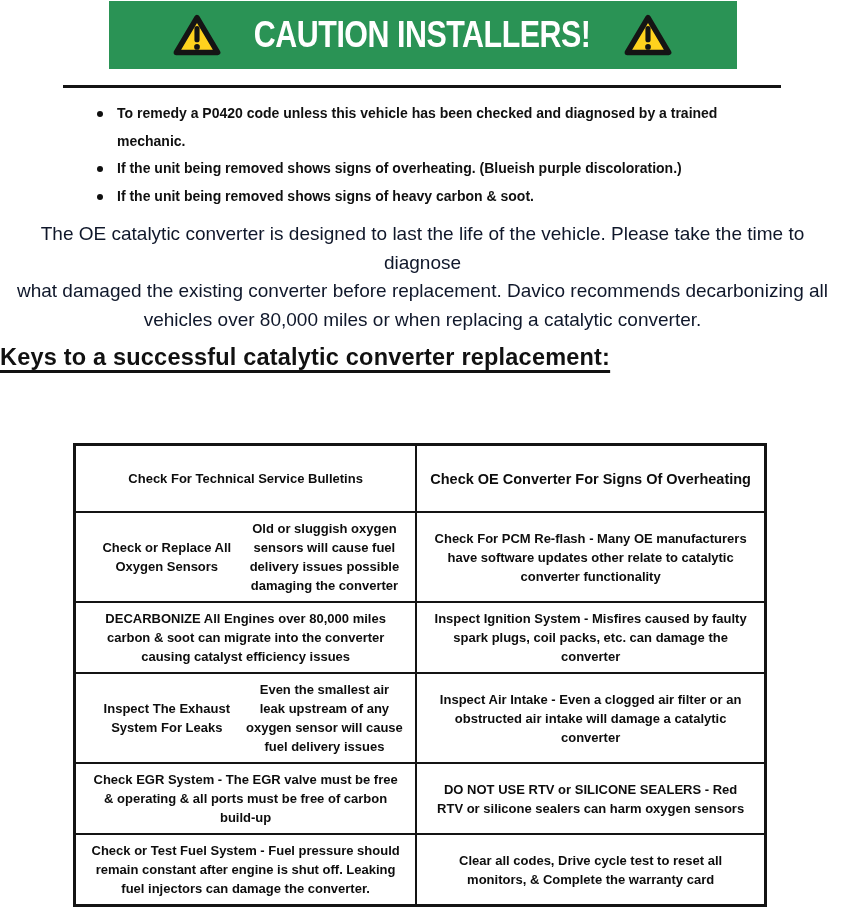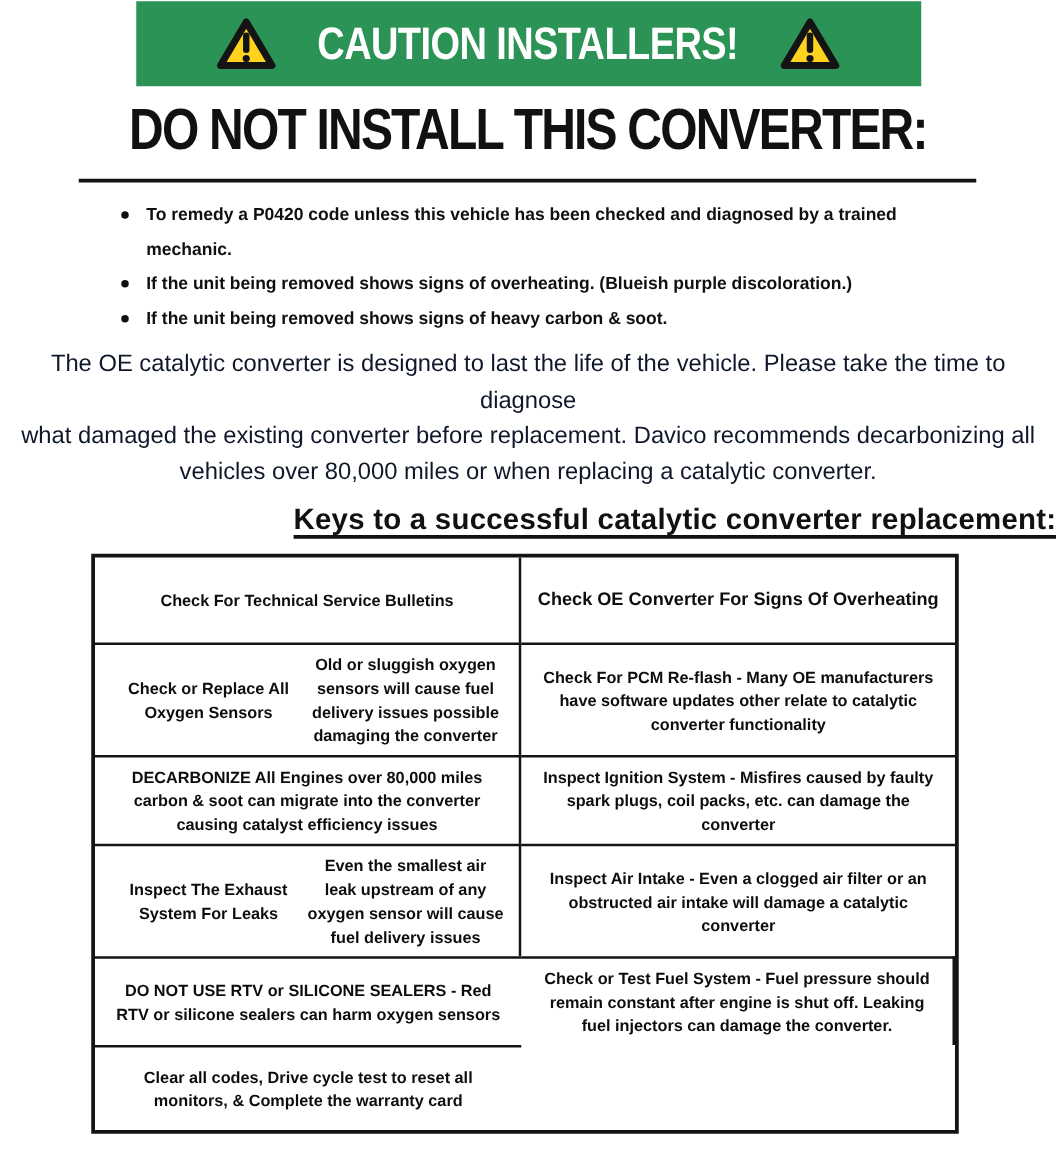--- a/index.html
+++ b/index.html
@@ -26,21 +26,21 @@
   
   .bullets { list-style:none; margin:12px 0 0; padding:0 0 0 97px; }
   .bullet { display:flex; gap:14px; font-weight:bold; font-size:14px;
             line-height:27.5px; color:#101010; max-width:625px; }
   .dot { width:6px; height:6px; background:#101010; border-radius:50%; margin-top:11px; flex:none; }
 
   
   .para { margin-top:10px; text-align:center; font-size:19px; line-height:28.5px; color:#0f172a; }
 
   
-  .keys-heading { margin:10px 0 0; text-align:right; font-size:23.5px; font-weight:bold;
+  .keys-heading { margin:10px 0 0; text-align:left; font-size:23.5px; font-weight:bold;
                   letter-spacing:0.2px; text-decoration:underline;
                   text-decoration-thickness:2.5px; text-underline-offset:5px; }
 
   
   .grid { position:absolute; left:73px; top:443px; width:694px; height:464px;
           border:3px solid #141414; display:grid;
           grid-template-columns:49.6% 50.4%; grid-auto-rows:1fr; background:#ffffff; }
   .cell { display:flex; flex-direction:row; justify-content:center; align-items:center;
           text-align:center; padding:6px 12px; font-weight:bold; font-size:13px;
           line-height:19px; color:#0d0d0d; border-top:2px solid #141414; }
@@ -65,21 +65,20 @@
     <span class="banner-text">CAUTION INSTALLERS!</span>
     <span class="tri">
       <svg viewBox="0 0 64 58" xmlns="http://www.w3.org/2000/svg">
         <path d="M32 7 L58 51 L6 51 Z" fill="#ffd21e" stroke="#141414" stroke-width="7" stroke-linejoin="round"></path>
         <path d="M32 21 v14" stroke="#141414" stroke-width="6.5" stroke-linecap="round" fill="none"></path>
         <circle cx="32" cy="44" r="3.6" fill="#141414"></circle>
       </svg>
     </span>
   </div>
 
-  <h1 class="main-heading"><span class="hd">DO NOT INSTALL THIS CONVERTER:</span></h1>
 
   <div class="divider"></div>
 
   <ul class="bullets">
     <li class="bullet">
       <span class="dot"></span>
       <span class="btxt">To remedy a P0420 code unless this vehicle has been checked and diagnosed by a trained mechanic.</span>
     </li>
     <li class="bullet">
       <span class="dot"></span>
@@ -124,20 +123,23 @@
     </div>
 
     <div class="cell left">
       <div class="cl">Inspect The Exhaust System For Leaks</div>
       <div class="cl">Even the smallest air leak upstream of any oxygen sensor will cause fuel delivery issues</div>
     </div>
     <div class="cell">
       <div class="cl">Inspect Air Intake - Even a clogged air filter or an obstructed air intake will damage a catalytic converter</div>
     </div>
 
+    <div class="cell left">
+      <div class="cl">Check EGR System - The EGR valve must be free &amp; operating &amp; all ports must be free of carbon build-up</div>
+    </div>
     <div class="cell">
       <div class="cl">DO NOT USE RTV or SILICONE SEALERS - Red RTV or silicone sealers can harm oxygen sensors</div>
     </div>
 
     <div class="cell left">
       <div class="cl">Check or Test Fuel System - Fuel pressure should remain constant after engine is shut off.  Leaking fuel injectors can damage the converter.</div>
     </div>
     <div class="cell">
       <div class="cl">Clear all codes,  Drive cycle test to reset all monitors, &amp; Complete the warranty card</div>
     </div>

